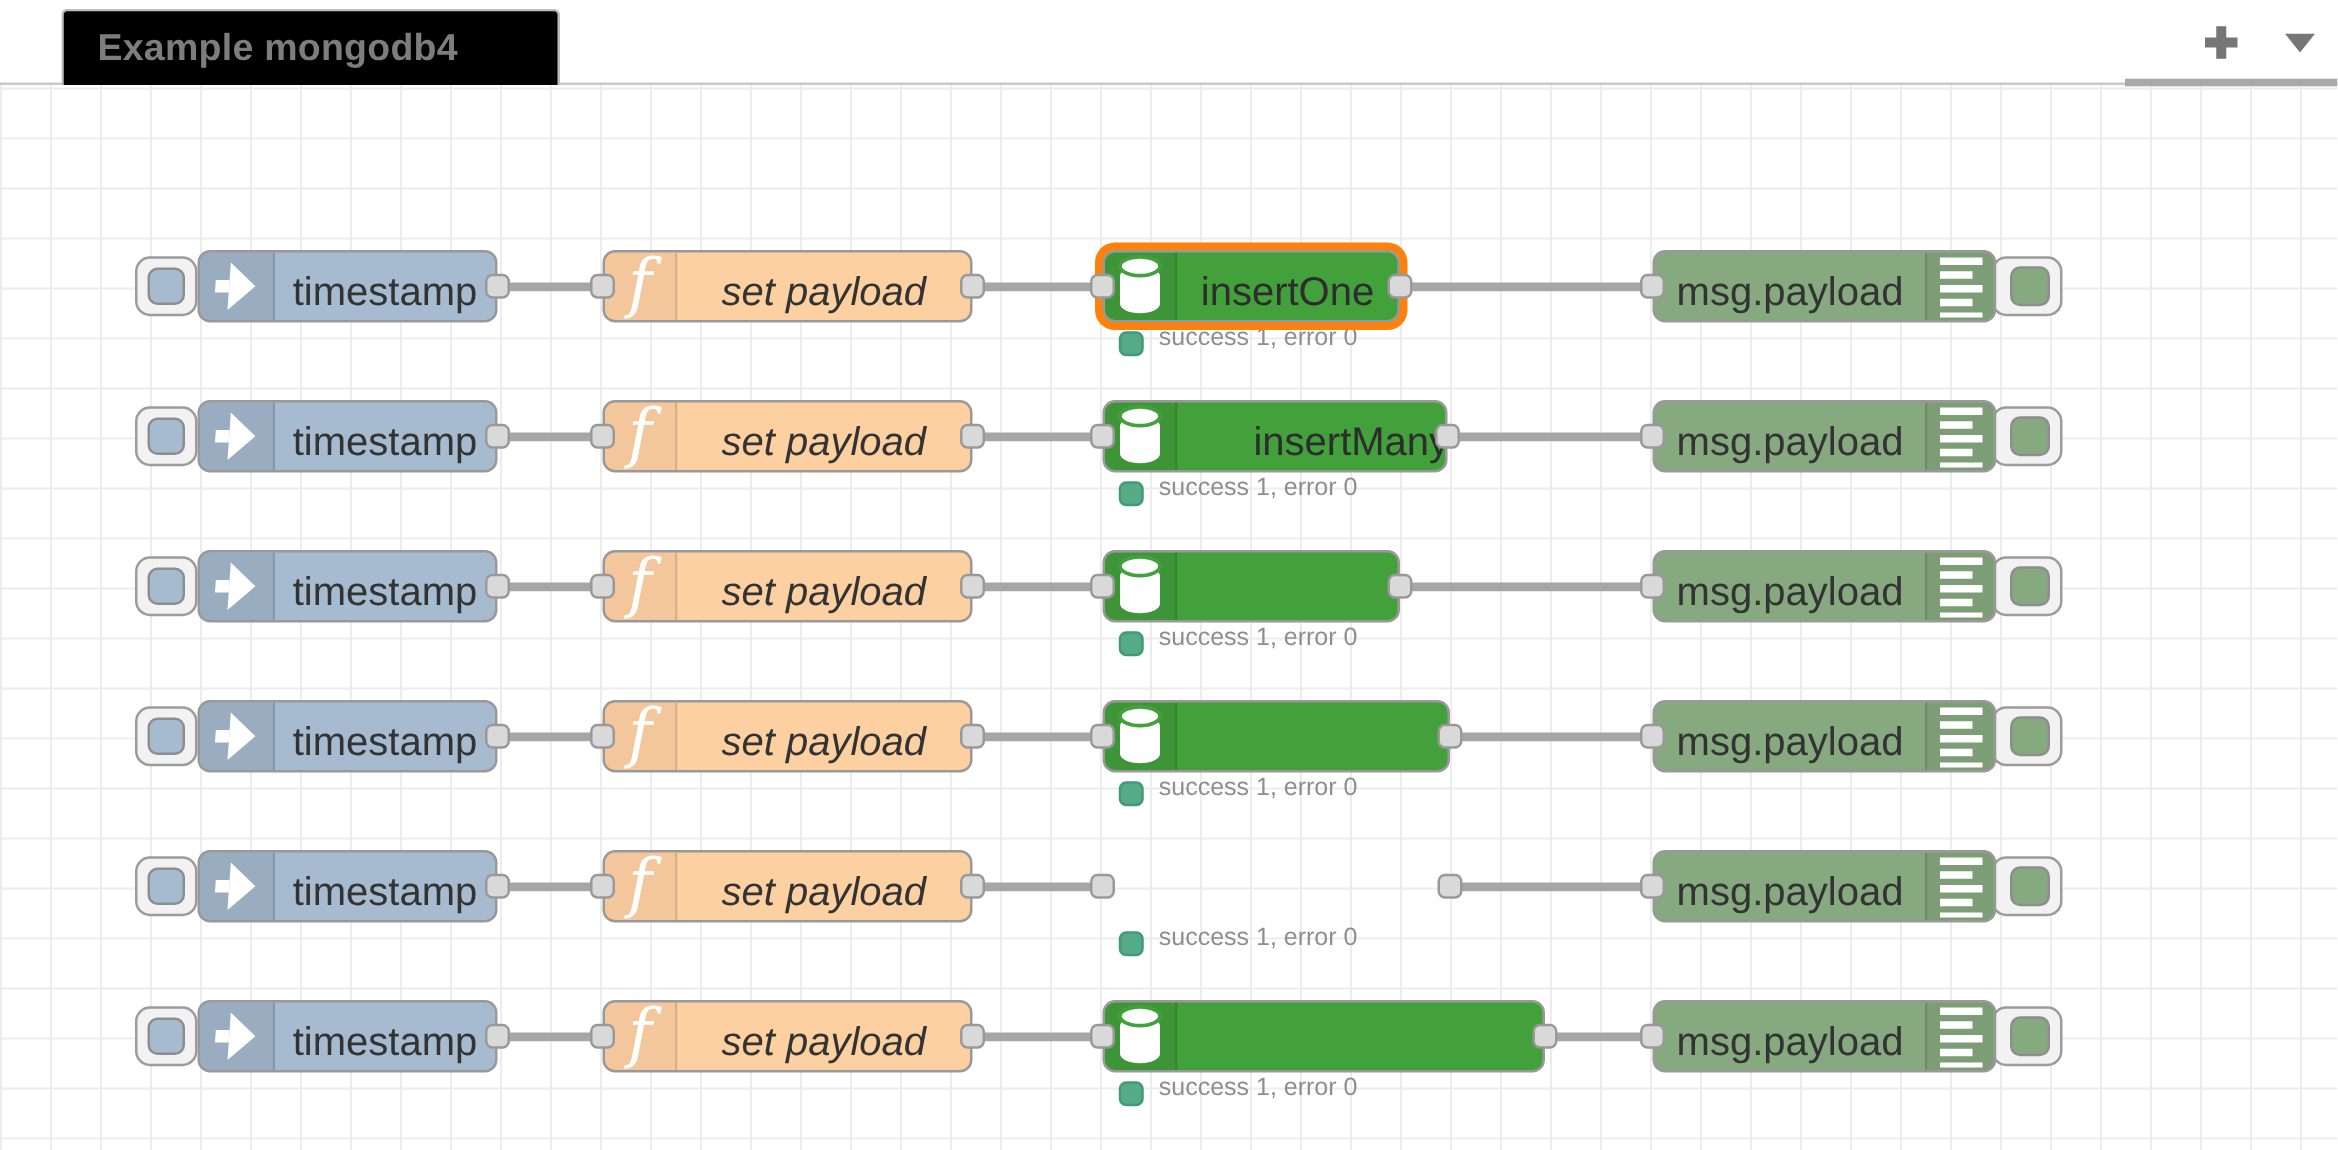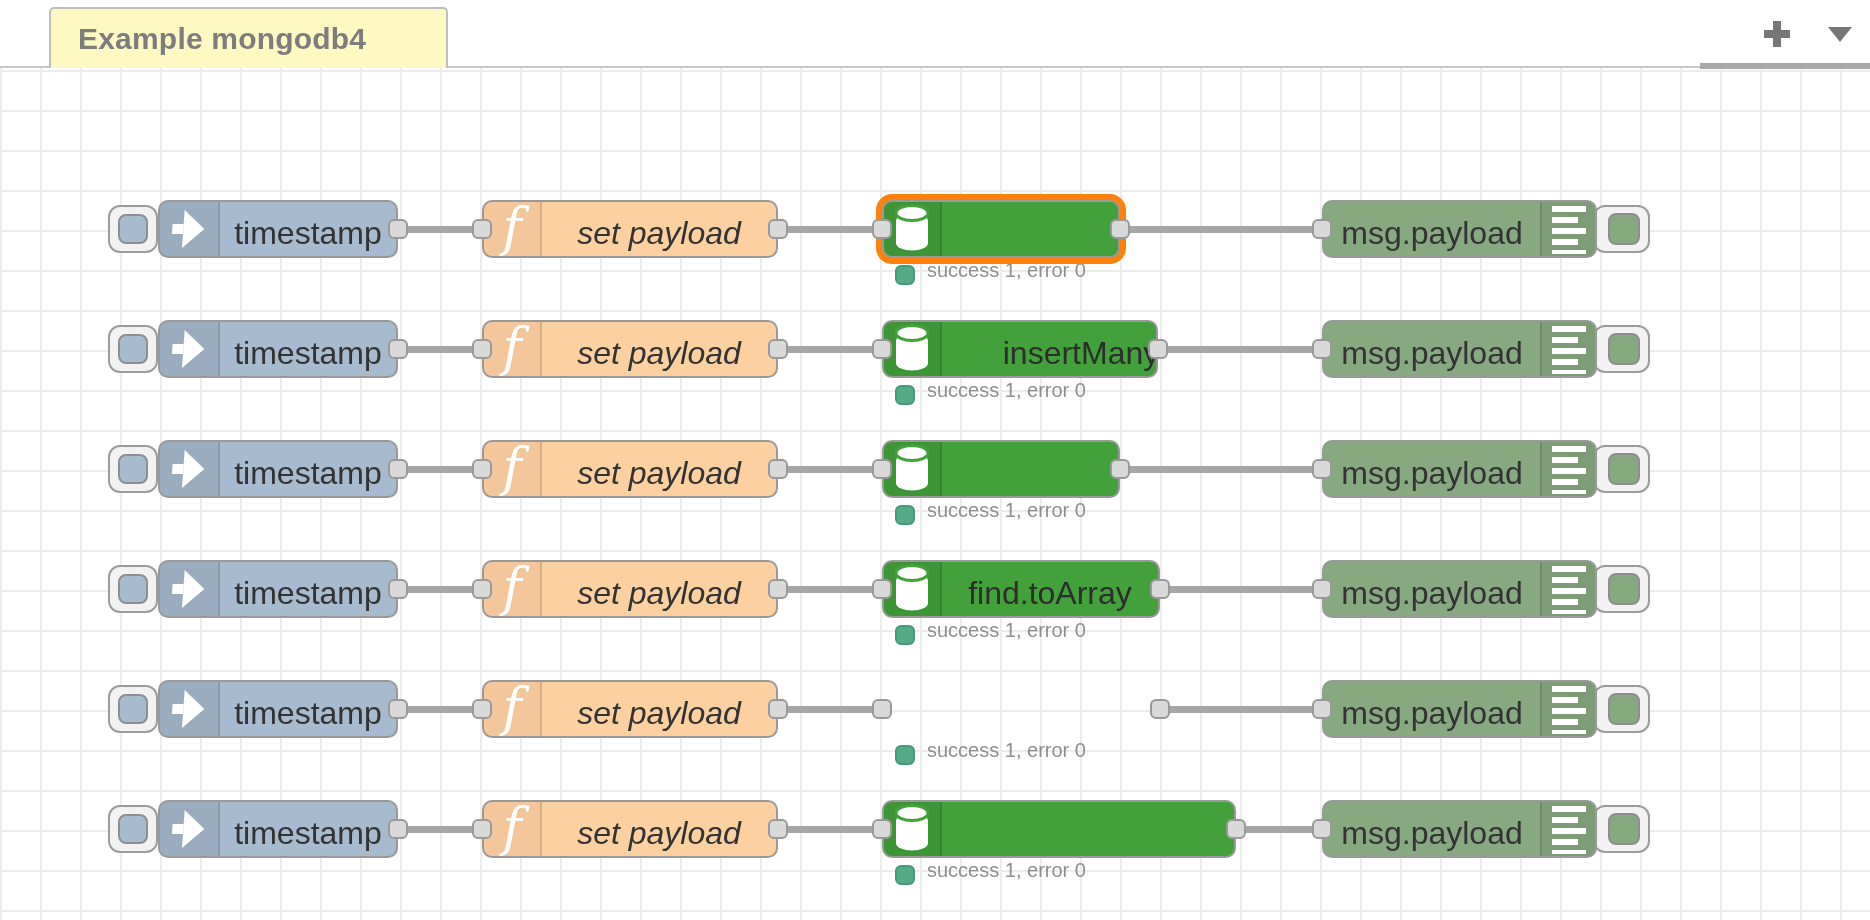--- a/index.html
+++ b/index.html
@@ -4,21 +4,21 @@
 <style>
   * { margin:0; padding:0; box-sizing:border-box; }
   html,body { width:1870px; height:920px; overflow:hidden; background:#fff;
     font-family:"Liberation Sans", sans-serif; }
   #stage { position:relative; width:1870px; height:920px; }
 
   
   #tabbar { position:absolute; left:0; top:0; width:1870px; height:68px;
     background:#ffffff; border-bottom:2px solid #c9c9c9; z-index:10; }
   #active-tab { position:absolute; left:49px; top:7px; width:399px; height:61px;
-    background:#fef9c3; border:2px solid #bdbdbd; border-bottom:none;
+    background:#000000; border:2px solid #bdbdbd; border-bottom:none;
     border-radius:5px 5px 0 0; z-index:11; display:flex; align-items:center;
     padding-left:27px; cursor:default; }
   #active-tab .tab-label { font-size:30px; font-weight:bold; color:#7d7d7d; letter-spacing:0.2px; }
   #tab-scroll-strip { position:absolute; left:1700px; top:63px; width:170px; height:6px;
     background:#a8a8a8; z-index:12; }
   .tb-btn { position:absolute; top:14px; width:40px; height:40px; display:flex;
     align-items:center; justify-content:center; cursor:pointer; z-index:12; }
   #add-tab-btn { left:1757px; }
   #tab-menu-btn { left:1820px; }
   .caret-down { width:0; height:0; border-left:12px solid transparent;
@@ -106,20 +106,21 @@
       </div>
       <div class="node selected" style="left: 882px; width: 238px; top: 132px; background: rgb(67, 161, 60);">
         <div class="icon-strip strip-left" style="width: 58px;">
           <svg width="38" height="50" viewBox="0 0 38 50">
             <rect x="3" y="17" width="32" height="22" fill="#fff"></rect>
             <ellipse cx="19" cy="17" rx="16" ry="7.5" fill="#fff"></ellipse>
             <ellipse cx="19" cy="39" rx="16" ry="7.5" fill="#fff"></ellipse>
             <ellipse cx="19" cy="9" rx="16" ry="7.5" fill="#fff" stroke="#43a13c" stroke-width="3"></ellipse>
           </svg>
         </div>
+        <div class="node-label" style="left: 58px; width: 176px; color: rgb(45, 45, 45);">insertOne</div>
       </div>
       <div class="side-btn" style="left: 1593px; width: 57px; top: 137px;"></div>
       <div class="side-btn-inner" style="left: 1608px; width: 32px; height: 32px; top: 145px; background: rgb(135, 169, 128);"></div>
       <div class="node" style="left: 1322px; width: 275px; top: 132px; background: rgb(135, 169, 128);">
         <div class="icon-strip strip-right" style="width: 55px;">
           <svg width="40" height="50" viewBox="0 0 40 50">
             <rect x="3" y="2" width="34" height="6" fill="#fff"></rect>
             <rect x="3" y="13" width="26" height="6" fill="#fff"></rect>
             <rect x="3" y="24" width="34" height="6" fill="#fff"></rect>
             <rect x="3" y="35" width="26" height="6" fill="#fff"></rect>
@@ -269,21 +270,20 @@
       </div>
       <div class="node" style="left: 882px; width: 278px; top: 492px; background: rgb(67, 161, 60);">
         <div class="icon-strip strip-left" style="width: 58px;">
           <svg width="38" height="50" viewBox="0 0 38 50">
             <rect x="3" y="17" width="32" height="22" fill="#fff"></rect>
             <ellipse cx="19" cy="17" rx="16" ry="7.5" fill="#fff"></ellipse>
             <ellipse cx="19" cy="39" rx="16" ry="7.5" fill="#fff"></ellipse>
             <ellipse cx="19" cy="9" rx="16" ry="7.5" fill="#fff" stroke="#43a13c" stroke-width="3"></ellipse>
           </svg>
         </div>
-        <div class="node-label" style="left: 58px; width: 216px; color: rgb(45, 45, 45);">find.toArray</div>
       </div>
       <div class="side-btn" style="left: 1593px; width: 57px; top: 497px;"></div>
       <div class="side-btn-inner" style="left: 1608px; width: 32px; height: 32px; top: 505px; background: rgb(135, 169, 128);"></div>
       <div class="node" style="left: 1322px; width: 275px; top: 492px; background: rgb(135, 169, 128);">
         <div class="icon-strip strip-right" style="width: 55px;">
           <svg width="40" height="50" viewBox="0 0 40 50">
             <rect x="3" y="2" width="34" height="6" fill="#fff"></rect>
             <rect x="3" y="13" width="26" height="6" fill="#fff"></rect>
             <rect x="3" y="24" width="34" height="6" fill="#fff"></rect>
             <rect x="3" y="35" width="26" height="6" fill="#fff"></rect>

